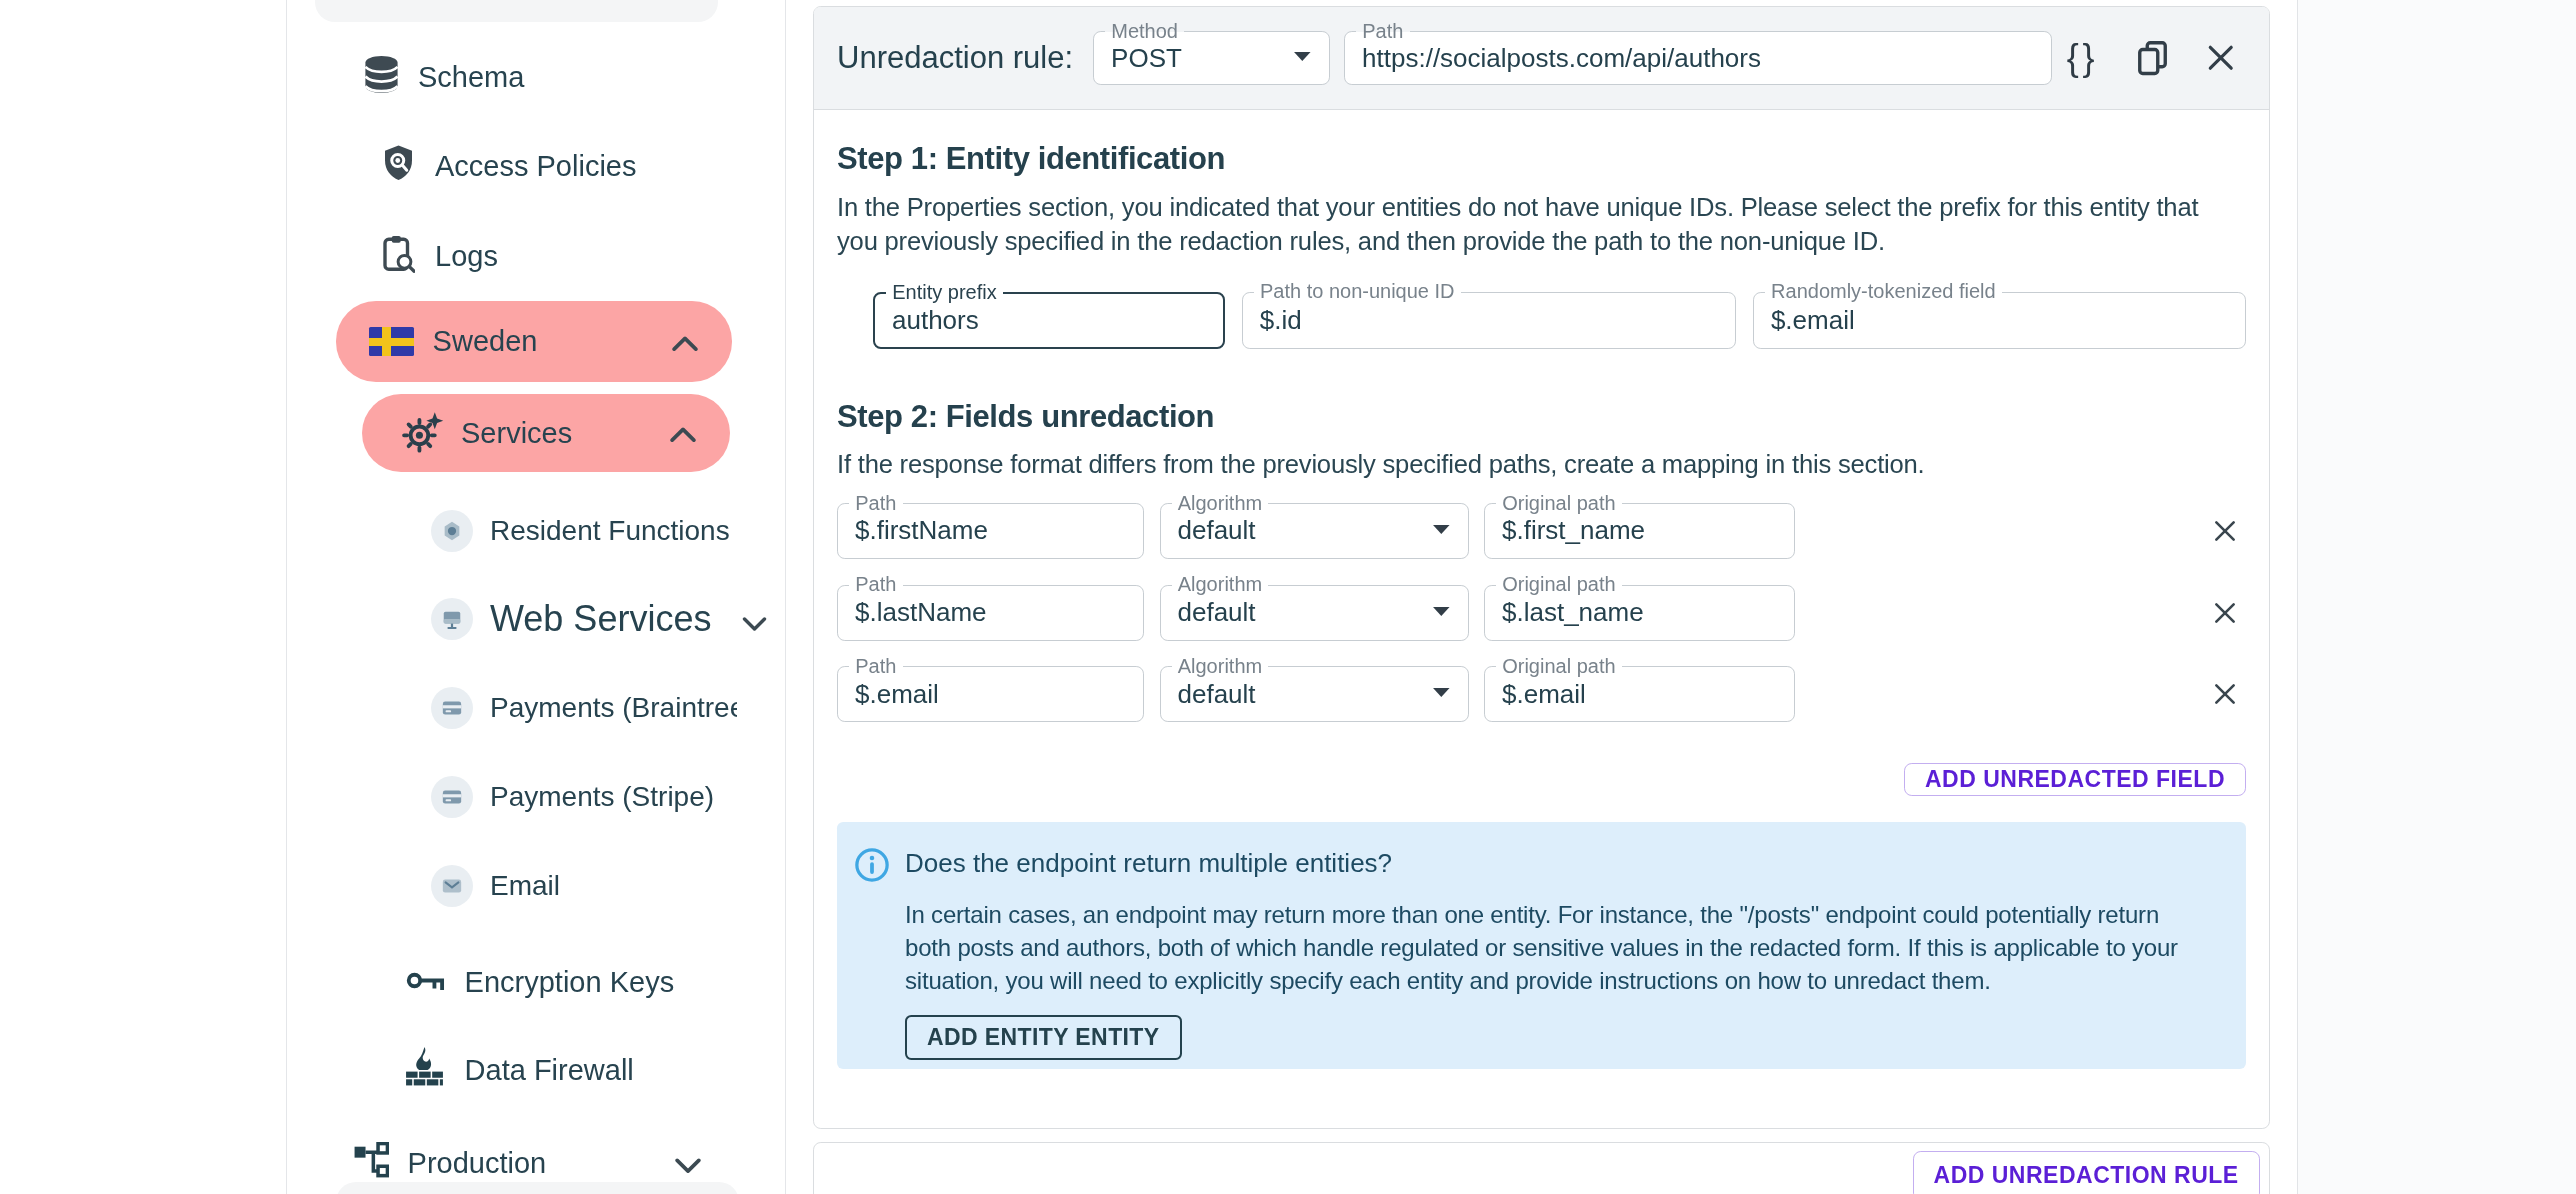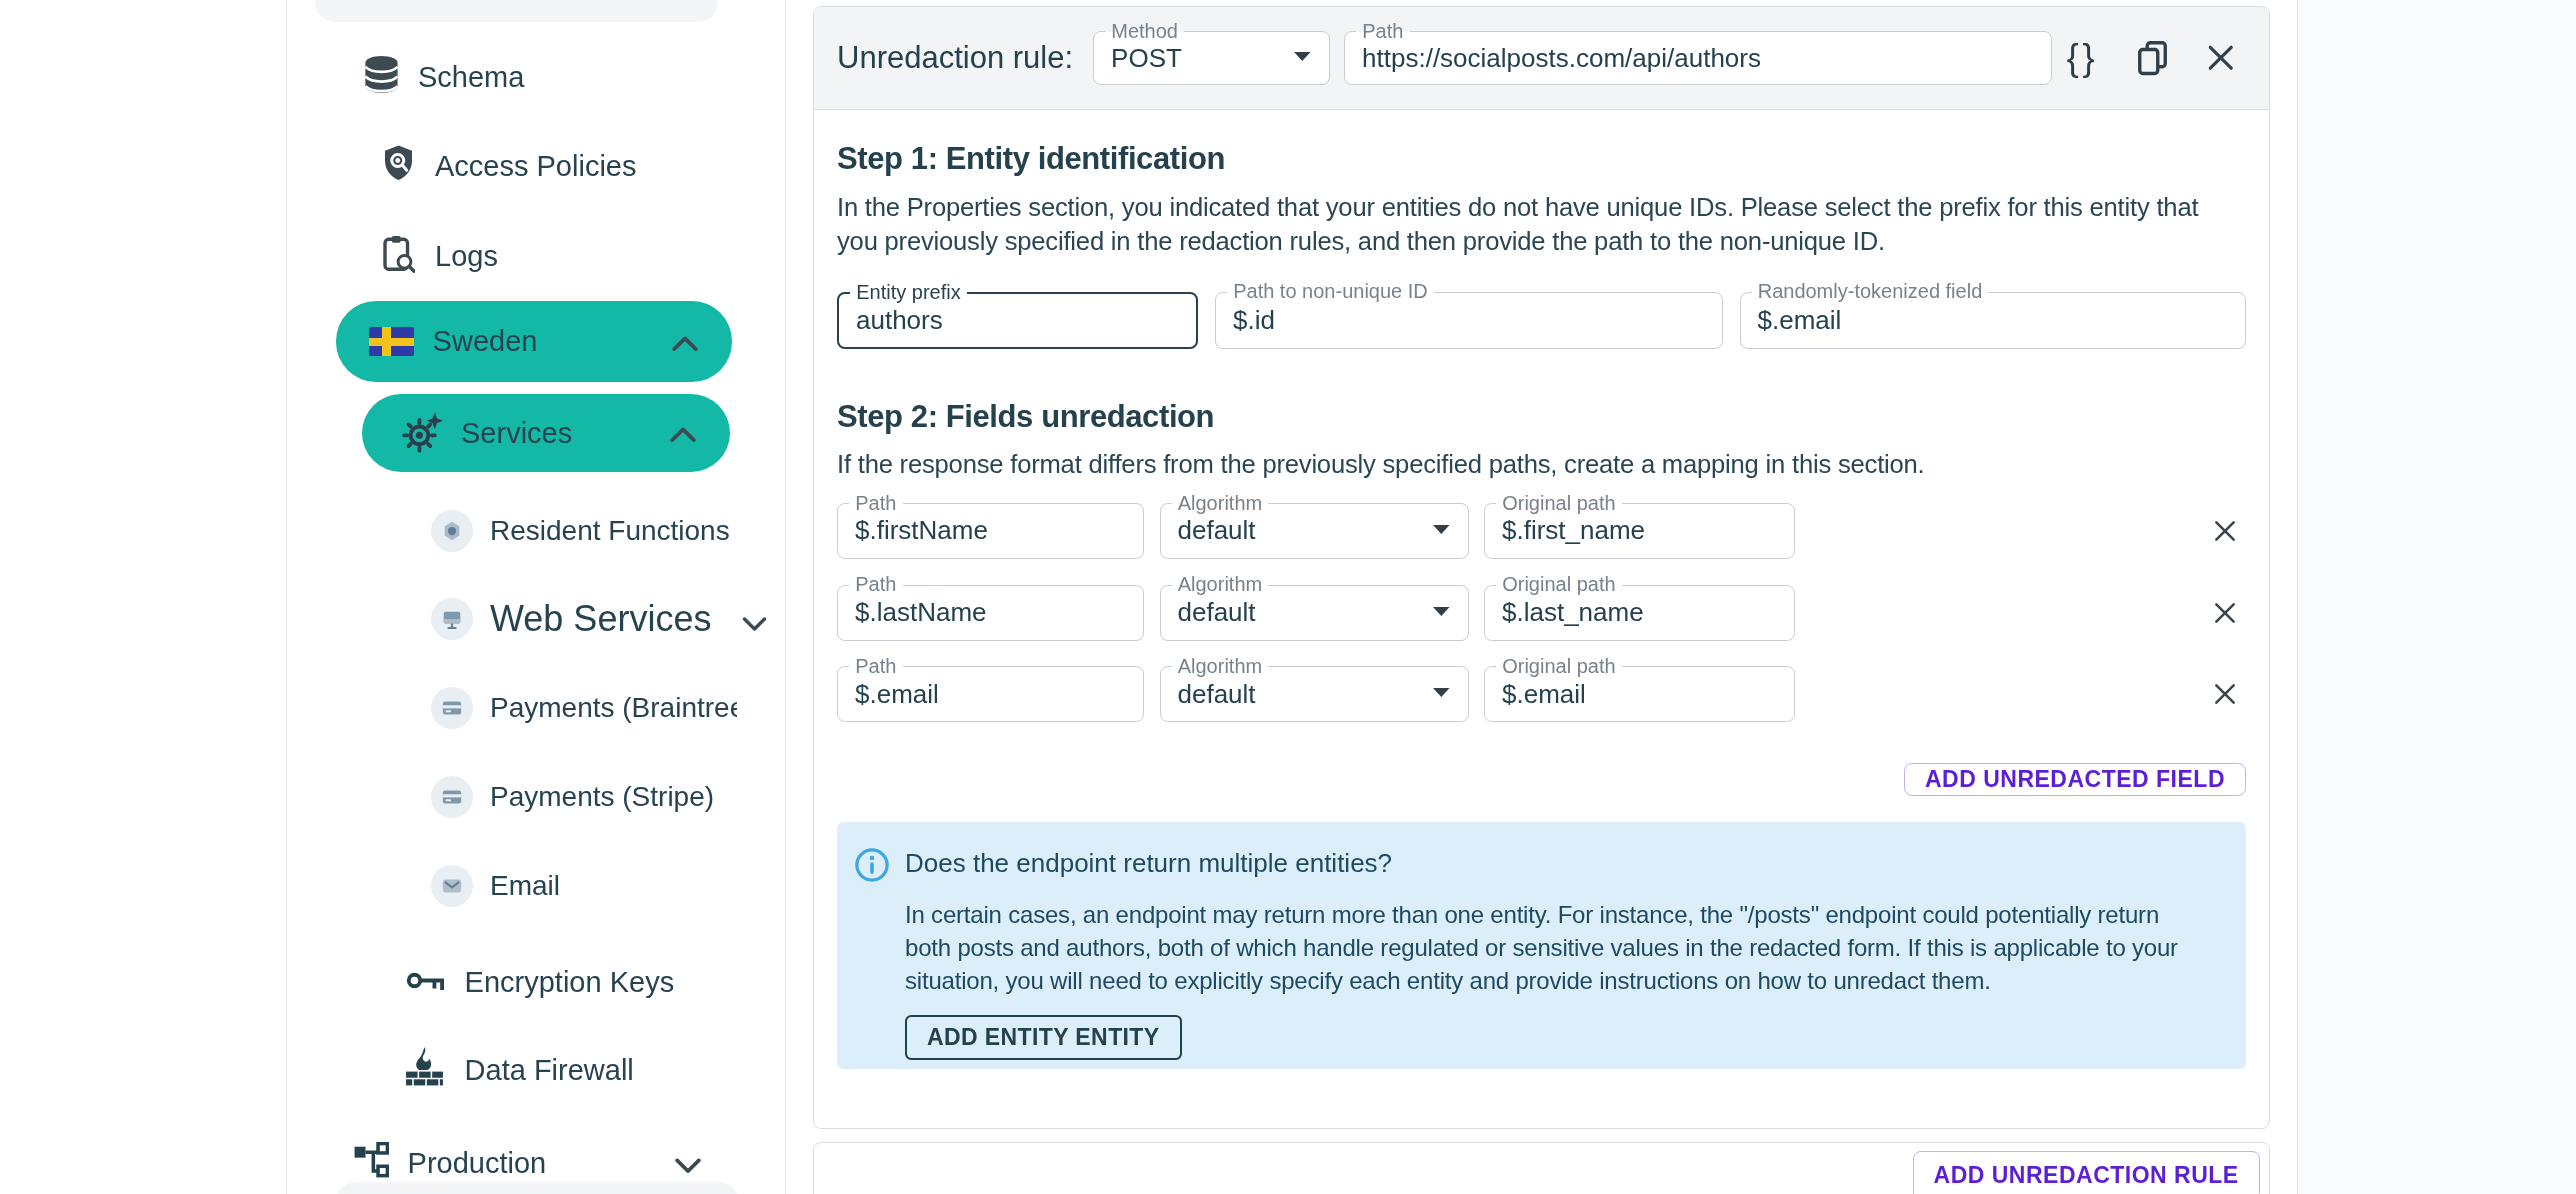--- a/index.html
+++ b/index.html
@@ -15,21 +15,21 @@
 
   
   .sidebar { position:absolute; left:286px; top:0; width:500px; height:1195px;
     background:#fff; border-left:1.6px solid #e4e6e9; border-right:1.6px solid #e4e6e9; }
   .pill-cut-top { position:absolute; left:28px; top:0; width:403px; height:22px;
     background:#f4f5f6; border-radius:0 0 20px 20px; }
   .pill-cut-bottom { position:absolute; left:49px; top:1182px; width:403px; height:23px;
     background:#f4f5f6; border-radius:20px 20px 0 0; }
   .nav-row { position:absolute; display:flex; align-items:center; gap:20px;
     font-size:29px; color:#27434f; cursor:default; }
-  .nav-pill { position:absolute; background:#14b8a6; border-radius:40px;
+  .nav-pill { position:absolute; background:#fca5a5; border-radius:40px;
     display:flex; align-items:center; font-size:29px; color:#27434f; }
   .nav-label { white-space:nowrap; }
   .nav-label.clip { max-width:247px; overflow:hidden; }
   .avatar { width:42px; height:42px; border-radius:50%; background:#e9eef2;
     display:flex; align-items:center; justify-content:center; flex:none; }
   .chev { flex:none; }
   .ml-auto { margin-left:auto; }
 
   
   .rule-card { position:absolute; left:813px; top:6.2px; width:1457px; height:1123px;
@@ -54,21 +54,21 @@
   .braces { font-size:36px; letter-spacing:3.9px; color:#2f3b45; font-weight:500; }
   .icon-btn { display:flex; align-items:center; justify-content:center; cursor:pointer; }
 
   .card-body { position:relative; padding:0 23px; }
   .step-h { font-size:31px; font-weight:600; letter-spacing:-0.4px; color:#25414d; margin:0; }
   .step1-h { padding-top:31px; }
   .step2-h { margin-top:50px; }
   .desc { font-size:25.6px; line-height:34px; letter-spacing:-0.2px; color:#2a4652;
     margin:12.4px 0 0; max-width:1389px; }
 
-  .entity-row { display:flex; gap:17px; margin-top:34px; }
+  .entity-row { display:flex; gap:17px; margin-top:34px;margin-left:36px; }
   .entity-row .outlined { height:57px; }
   .w-entity { width:362px; } .w-nonunique { width:509px; } .w-token { width:508px; }
 
   .map-row { display:flex; gap:15.5px; align-items:center; margin-top:25.6px; }
   .map-row.first { margin-top:22px; }
   .map-row .outlined { height:56px; }
   .w-path { width:307px; } .w-algo { width:309px; } .w-orig { width:311px; }
   .row-close { margin-left:auto; margin-right:7.8px; cursor:pointer; display:flex; }
 
   .caret { margin-left:auto; flex:none; }

